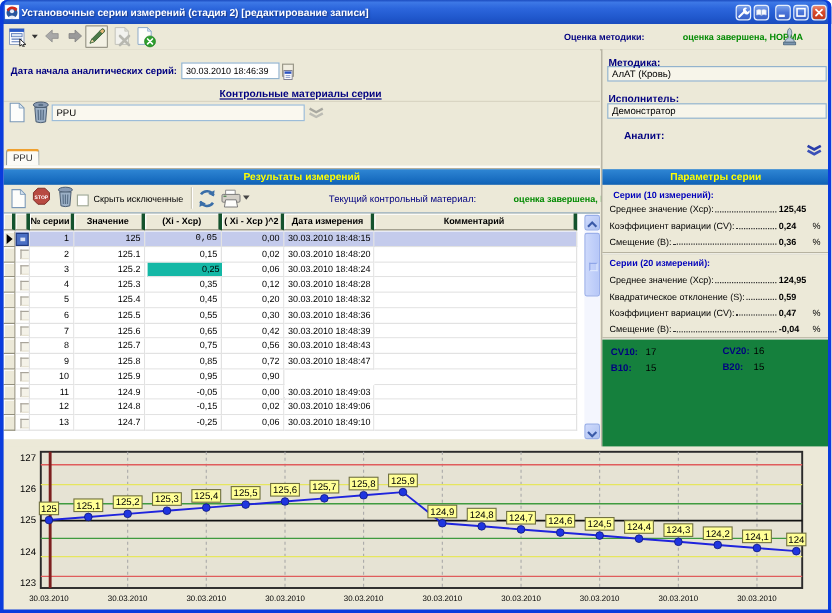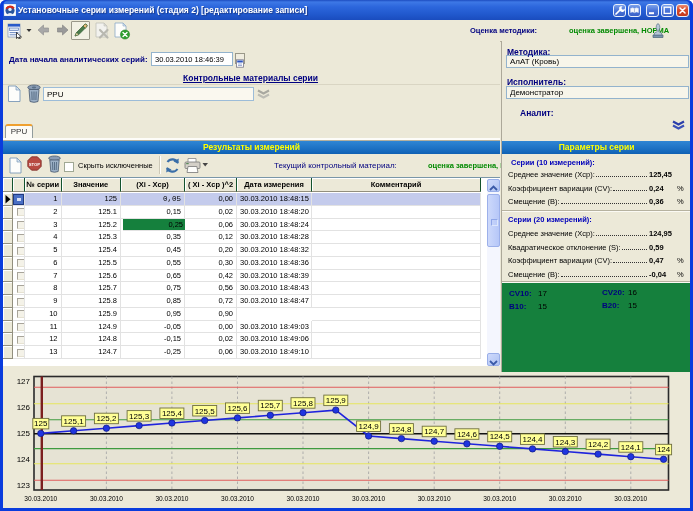--- a/index.html
+++ b/index.html
@@ -32,21 +32,21 @@
   border-left:1px solid #aca899;}
 .bluehdr{position:absolute;height:13px;
   background:linear-gradient(180deg,#2f86d4 0%,#1569bd 80%,#0f60b2 100%);
   color:#ffff00;font-weight:bold;font-size:8.5px;text-align:center;line-height:13px;}
 .inp{position:absolute;background:#f7f5ea;border:1px solid #93b3cd;box-sizing:border-box;
   font-size:8px;color:#000;padding-left:3px;overflow:hidden;white-space:nowrap;}
 
 #tbl{position:absolute;left:0px;top:136px;width:497px;height:188px;background:#fff;
   border-top:1px solid #7a96a8;}
 .hc{position:absolute;top:0;height:14px;background:#ece9d8;box-sizing:border-box;
-  border-right:1px solid #14532d;border-bottom:1px solid #928f7e;
+  border-right:3px solid #14532d;border-bottom:1px solid #928f7e;
   box-shadow:inset 1px 1px 0 #fff;
   font-size:7.5px;font-weight:bold;text-align:center;line-height:14px;color:#000;}
 .row{position:absolute;left:0;width:478px;height:12.77px;}
 .cell{position:absolute;top:0;height:12.77px;box-sizing:border-box;font-size:7.5px;
   line-height:12.5px;border-right:1px solid #e2e2e2;border-bottom:1px solid #e2e2e2;
   white-space:nowrap;overflow:hidden;}
 .num{text-align:right;padding-right:3px;}
 .sel{background:#ece9d8;border-right:1px solid #928f7e;border-bottom:1px solid #928f7e;
   box-shadow:inset 1px 1px 0 #fff;}
 .ckb{position:absolute;left:4.5px;top:2.5px;width:6px;height:6px;border:1px solid #a8a49a;
@@ -245,21 +245,21 @@
         <div class="cell " style="left:234px;width:75px;background:#fff;padding-left:3px;">30.03.2010 18:48:20</div>
         <div class="cell " style="left:309px;width:169px;background:#fff;padding-left:2px;"></div>
       </div>
 <div class="row" style="top:40.54px;">
         <div class="cell sel" style="left:0px;width:9.5px;"></div>
         <div class="cell" style="left:9.5px;width:12.5px;background:#fff;">
           <div class="ckb"></div>
         </div>
         <div class="cell num" style="left:22px;width:36.5px;background:#fff;">3</div>
         <div class="cell num" style="left:58.5px;width:59.5px;background:#fff;">125.2</div>
-        <div class="cell num" style="left:120px;width:64px;background:#15803d;">0,25</div>
+        <div class="cell num" style="left:120px;width:64px;background:#14b8a6;">0,25</div>
         <div class="cell num" style="left:182px;width:52px;background:#fff;">0,06</div>
         <div class="cell " style="left:234px;width:75px;background:#fff;padding-left:3px;">30.03.2010 18:48:24</div>
         <div class="cell " style="left:309px;width:169px;background:#fff;padding-left:2px;"></div>
       </div>
 <div class="row" style="top:53.31px;">
         <div class="cell sel" style="left:0px;width:9.5px;"></div>
         <div class="cell" style="left:9.5px;width:12.5px;background:#fff;">
           <div class="ckb"></div>
         </div>
         <div class="cell num" style="left:22px;width:36.5px;background:#fff;">4</div>

